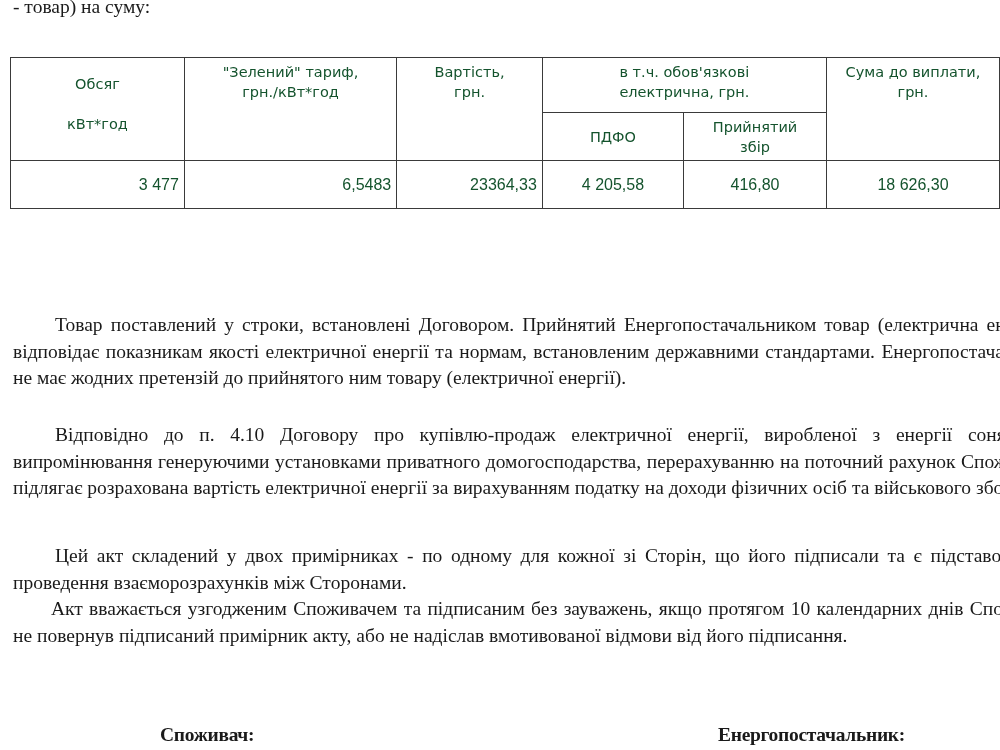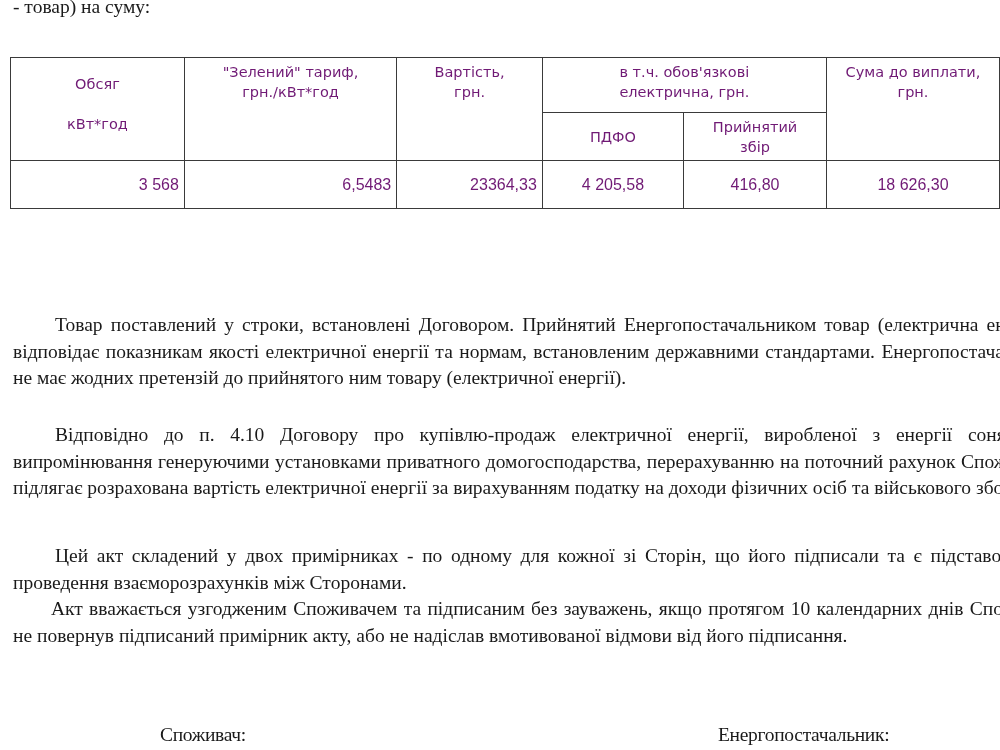--- a/index.html
+++ b/index.html
@@ -10,21 +10,21 @@
   }
   .lead {
     position: absolute; left: 13px; top: -6px;
     font-family: "Liberation Serif", serif; font-size: 19.5px; line-height: 26px;
     white-space: nowrap;
   }
   table.act {
     position: absolute; left: 10px; top: 57px;
     border-collapse: collapse; table-layout: fixed;
     font-family: "DejaVu Sans", "Liberation Sans", sans-serif; font-size: 14.5px;
-    color: #701a75;
+    color: #14532d;
   }
   table.act td {
     border: 1.5px solid #3a3a3a; padding: 0; vertical-align: top; text-align: center;
     line-height: 20px;
   }
   .hdr-main { padding-top: 4px !important; }
   .obs-top { display: block; padding-top: 16px; }
   .obs-bot { display: block; padding-top: 20px; }
   .sub { vertical-align: middle !important; }
   td.num { vertical-align: middle !important; font-family: "Liberation Sans", sans-serif; font-size: 16px; }
@@ -35,21 +35,21 @@
     text-align: justify;
   }
   .body-text p { margin: 0; text-indent: 42px; }
   #p1 { top: 312px; }
   #p2 { top: 422px; }
   #p3 { top: 543px; }
   #p4 { top: 596px; }
   #p4 p { text-indent: 38px; }
   .sig {
     position: absolute; top: 724px;
-    font-family: "Liberation Serif", serif; font-weight: normal; font-size: 19.5px;
+    font-family: "Liberation Serif", serif; font-weight: bold; font-size: 19.5px;
     letter-spacing: -0.3px;
   }
   #sig-consumer { left: 160px; }
   #sig-supplier { left: 673px; margin-left: 45px; }
 </style>
 </head>
 <body>
 
 <div class="lead">- товар) на суму:</div>
 
@@ -86,21 +86,21 @@
     </td>
   </tr>
   <tr style="height:48px">
     <td class="sub">ПДФО</td>
     <td class="sub">
       <div>Прийнятий</div>
       <div>збір</div>
     </td>
   </tr>
   <tr style="height:48px">
-    <td class="num r">3 568</td>
+    <td class="num r">3 477</td>
     <td class="num r">6,5483</td>
     <td class="num r">23364,33</td>
     <td class="num">4 205,58</td>
     <td class="num">416,80</td>
     <td class="num">18 626,30</td>
   </tr>
 </tbody>
   </table>
 
 <div class="body-text" id="p1">

